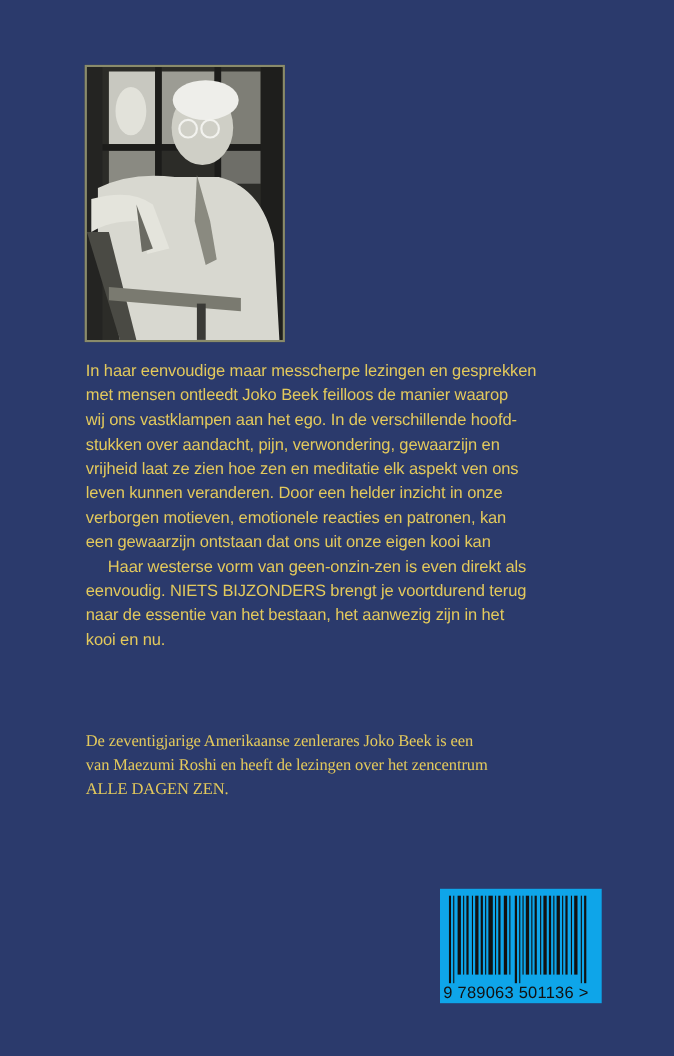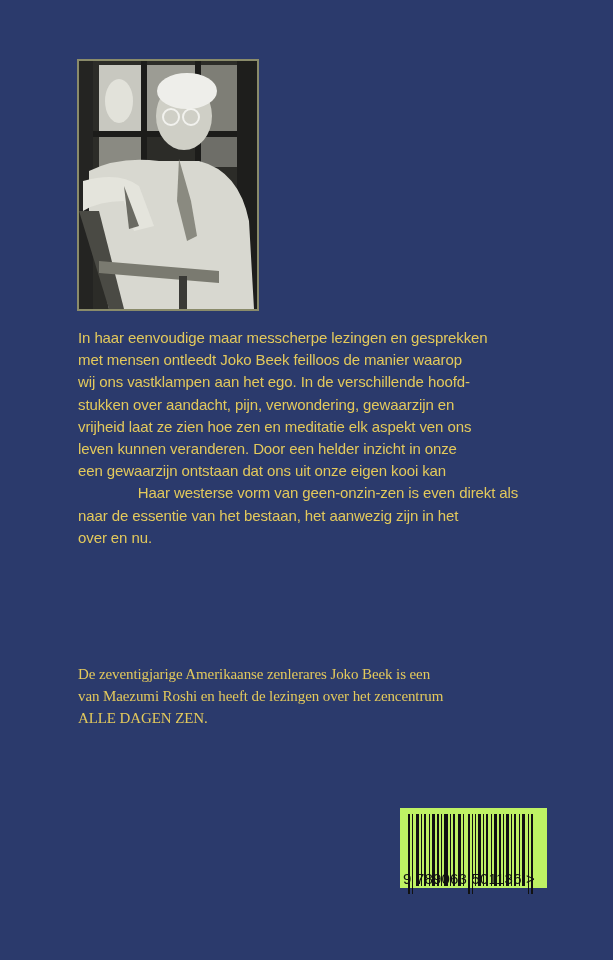--- a/index.html
+++ b/index.html
@@ -18,26 +18,26 @@
   }
   .photo svg { display:block; }
   .text-block {
     position:absolute; left:78px; width:480px;
     color:#e3c95c;
     font-size:15px;
     line-height:22.2px;
     letter-spacing:-0.1px;
   }
   .text-block p { margin:0; white-space:nowrap; }
-  .indent { padding-left:20px;text-align:center; }
+  .indent { padding-left:20px; }
   #blurb { top:327px; }
   #bio { top:663px;font-family:Liberation Serif, serif; }
   .barcode {
-    position:absolute; left:400px; top:808px; width:147px; height:80px;
-    background:#bef264;
+    position:absolute; left:400px; top:808px; width:147px; height:104px;
+    background:#0ea5e9;
     text-decoration:underline;
   }
   .barcode svg { position:absolute; left:8px; top:6px; }
   .isbn {
     position:absolute; left:3px; bottom:1px; width:141px;
     font-family:"Liberation Sans", sans-serif;
     font-size:15px; color:#111;
     letter-spacing:0.2px;
     white-space:nowrap;
   }
@@ -88,24 +88,26 @@
   </svg>
 </div>
 
 <div class="text-block" id="blurb">
   <p>In haar eenvoudige maar messcherpe lezingen en gesprekken</p>
   <p>met mensen ontleedt Joko Beek feilloos de manier waarop</p>
   <p>wij ons vastklampen aan het ego. In de verschillende hoofd-</p>
   <p>stukken over aandacht, pijn, verwondering, gewaarzijn en</p>
   <p>vrijheid laat ze zien hoe zen en meditatie elk aspekt ven ons</p>
   <p>leven kunnen veranderen. Door een helder inzicht in onze</p>
+  <p>verborgen motieven, emotionele reacties en patronen, kan</p>
   <p>een gewaarzijn ontstaan dat ons uit onze eigen kooi kan</p>
   <p class="indent">Haar westerse vorm van geen-onzin-zen is even direkt als</p>
+  <p>eenvoudig. NIETS BIJZONDERS brengt je voortdurend terug</p>
   <p>naar de essentie van het bestaan, het aanwezig zijn in het</p>
-  <p>over en nu.</p>
+  <p>kooi en nu.</p>
 </div>
 
 <div class="text-block" id="bio">
   <p>De zeventigjarige Amerikaanse zenlerares Joko Beek is een</p>
   <p>van Maezumi Roshi en heeft de lezingen over het zencentrum</p>
   <p>ALLE DAGEN ZEN.</p>
 </div>
 
 <div class="barcode">
   <svg width="130" height="80" viewBox="0 0 130 80">

